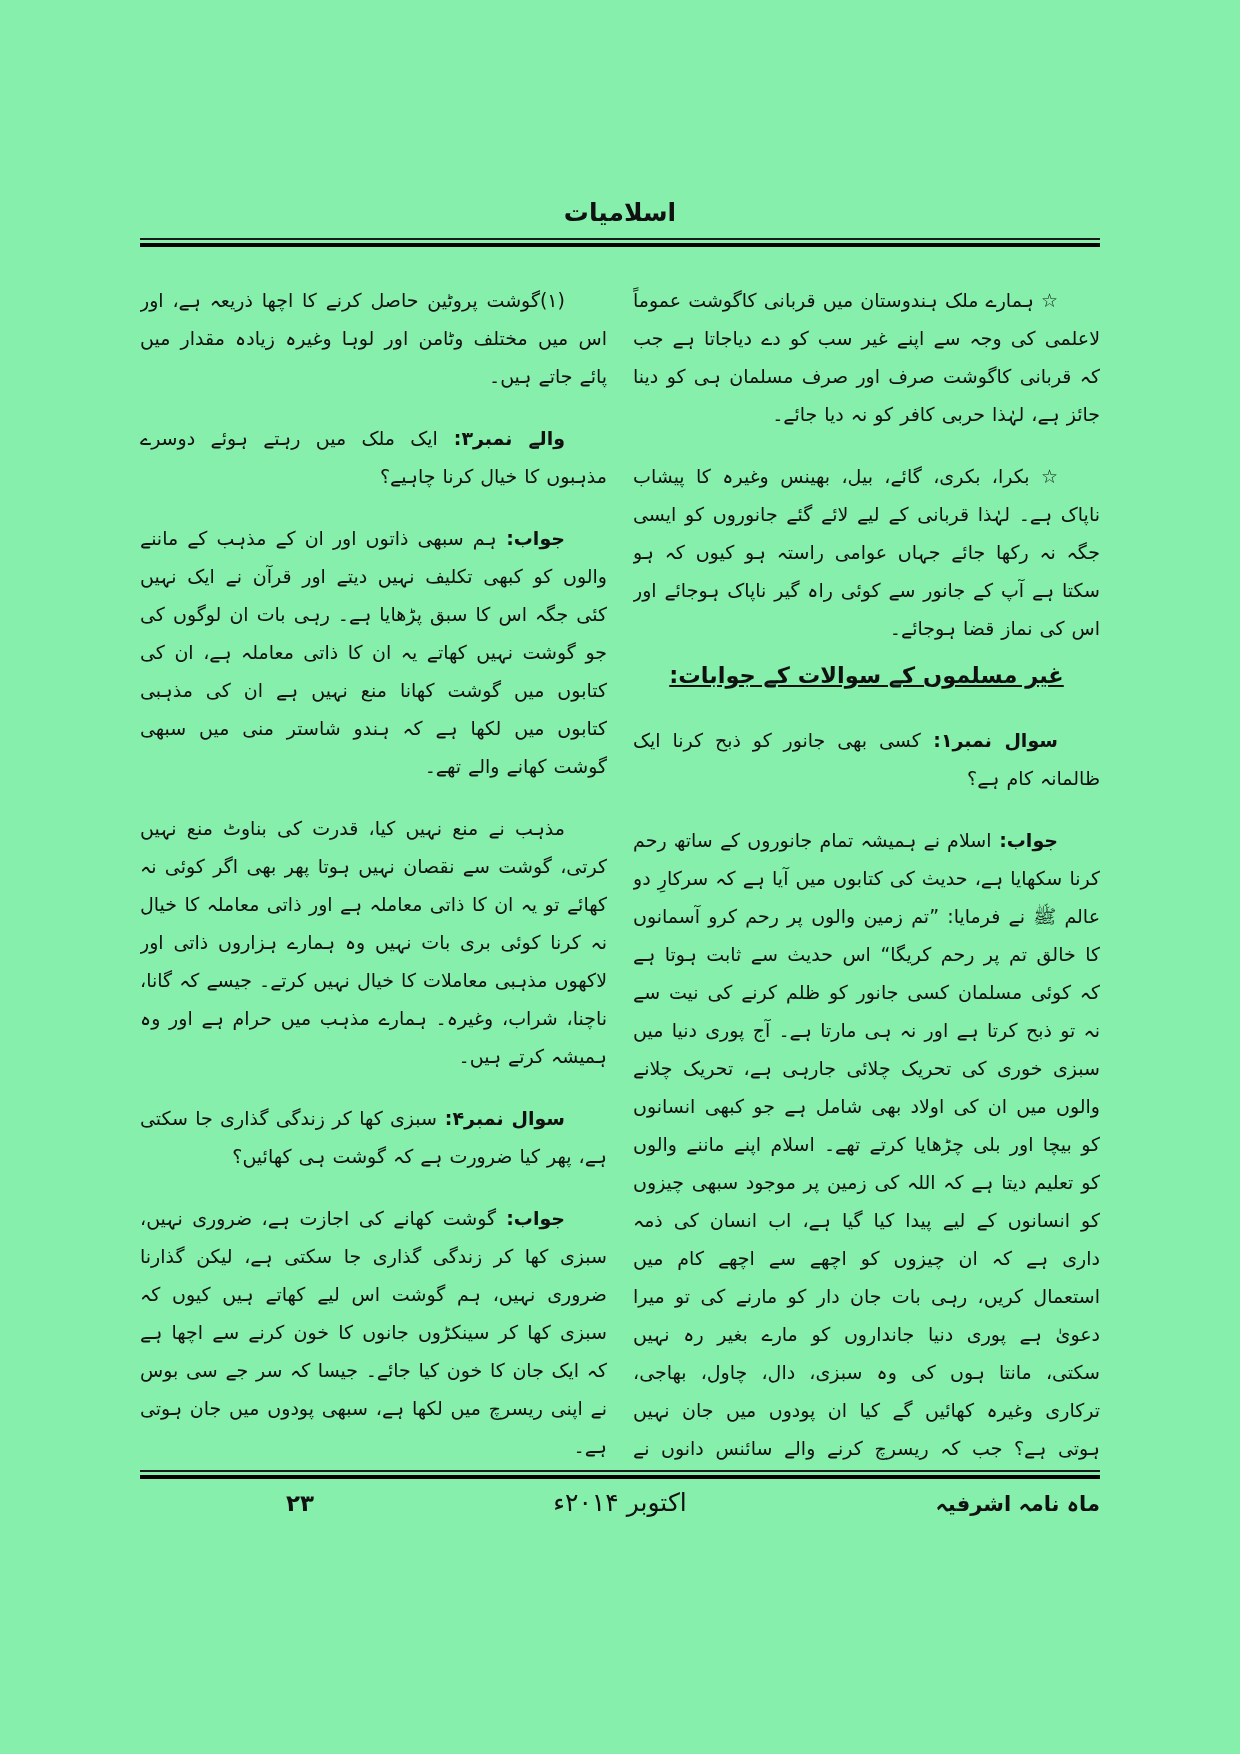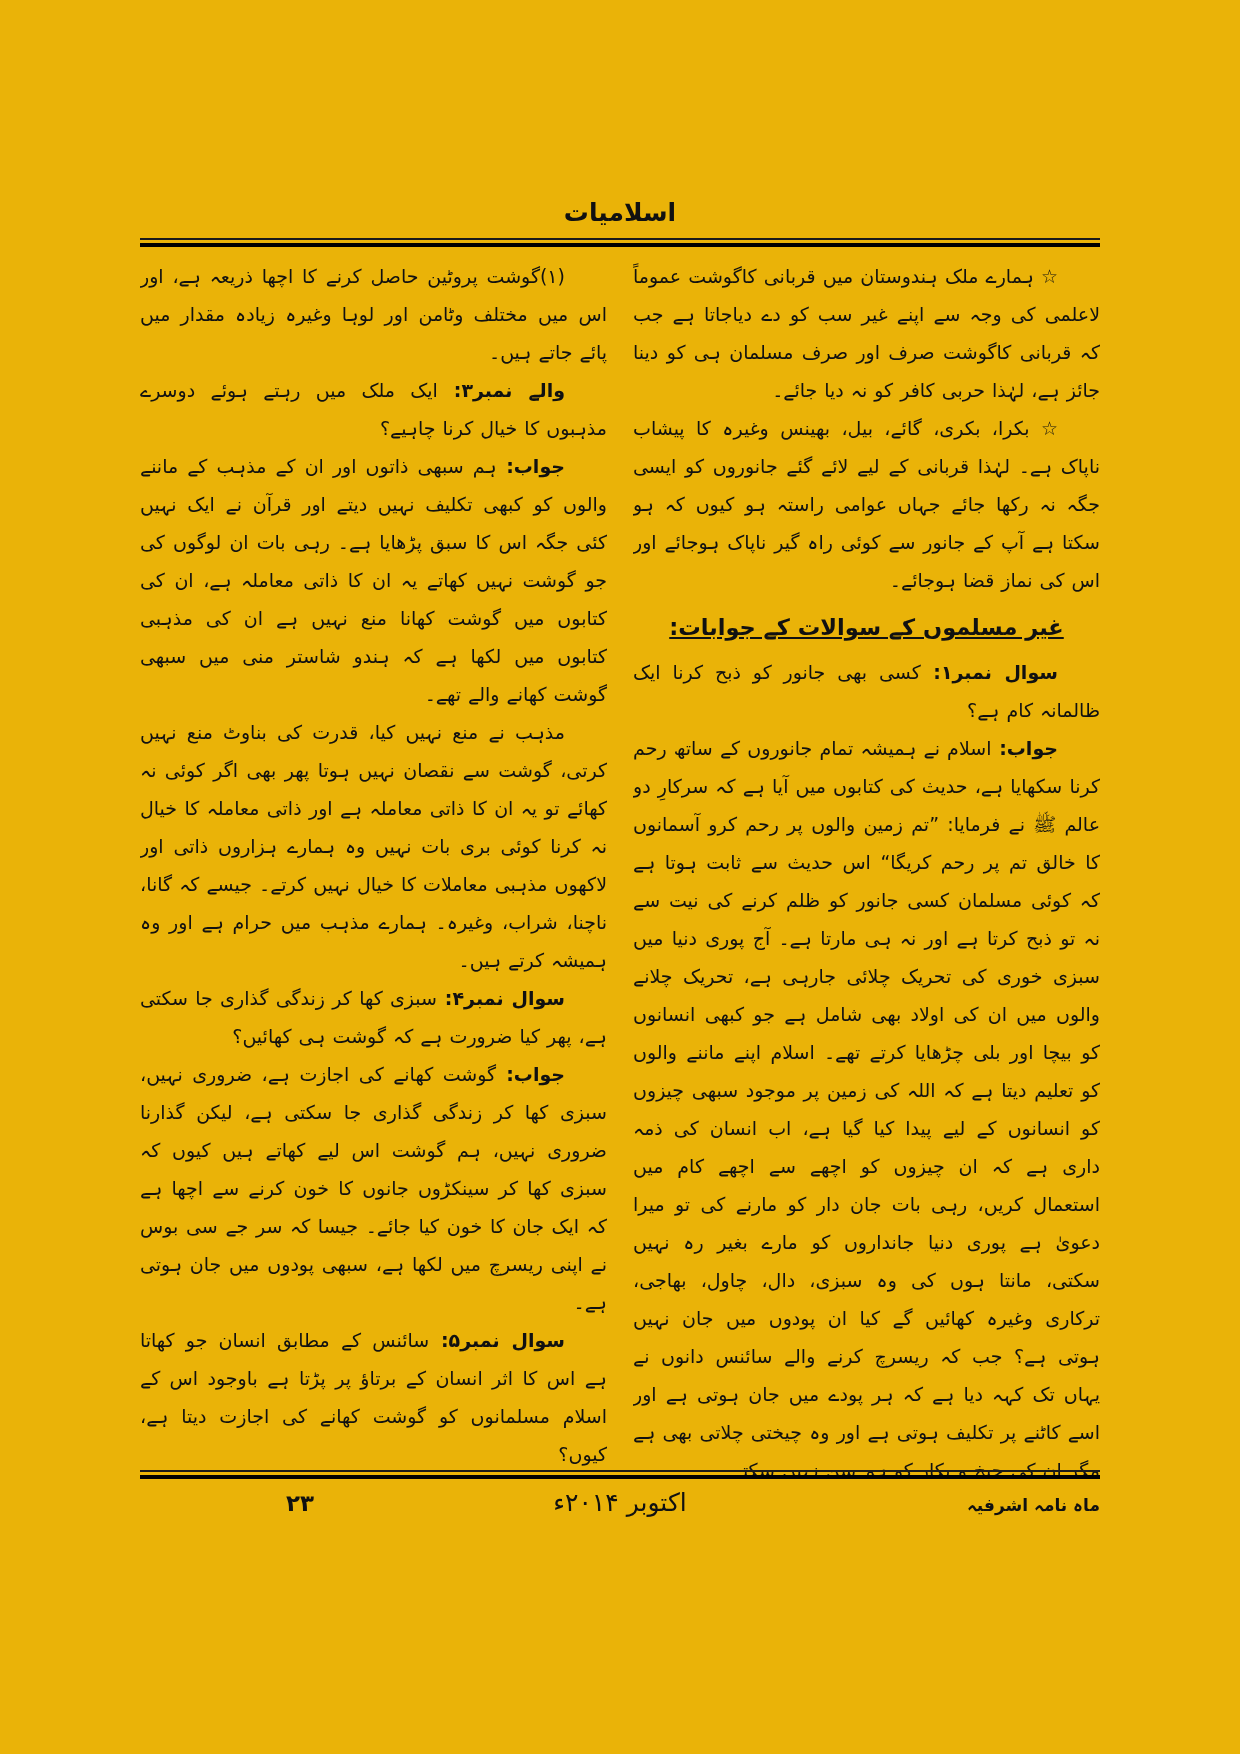--- a/index.html
+++ b/index.html
@@ -1,50 +1,50 @@
 <!DOCTYPE html>
 <html lang="ur" dir="rtl"><head>
 <meta charset="utf-8">
 <style>
   html,body{margin:0;padding:0;background:#ffffff;}
   body{
     width:1240px;height:1754px;position:relative;
     font-family:"DejaVu Sans",sans-serif;color:#111;
   }
-  .page{position:absolute;inset:0;background:#eab308;direction:rtl;}
+  .page{position:absolute;inset:0;background:#86efac;direction:rtl;}
   .content{position:absolute;right:140px;width:960px;top:198px;}
   .header{text-align:center;}
   .header-title{
     display:inline-block;font-weight:bold;font-size:25px;line-height:1.2;
     padding-bottom:8px;letter-spacing:1px;
   }
   .rule-thin{height:2px;background:#1a1a1a;margin-top:2px;}
   .rule-thick{height:4px;background:#000;margin-top:3px;}
   .columns{
     display:flex;flex-direction:row;gap:26px;margin-top:10px;
     height:1218px;overflow:hidden;align-items:stretch;
   }
   .column{flex:1 1 0;overflow:hidden;}
   p.para{
     margin:0;font-size:19px;line-height:38px;text-align:justify;
     word-spacing:1px;
   }
-  p.para.indent{text-indent:42px;}
+  p.para.indent{text-indent:42px;margin-top:24px;}
   p.para b.lead{font-weight:bold;}
   p.heading{
     margin:6px 0 4px 0;text-align:center;font-weight:bold;font-size:22.5px;
     line-height:44px;
     text-decoration:underline;
   }
   .footer{position:absolute;right:140px;width:960px;top:1468px;}
   .footer-row{
     display:flex;flex-direction:row;justify-content:space-between;
     align-items:baseline;margin-top:9px;
   }
-  .footer-magazine{flex:1;text-align:right;font-size:17px;font-weight:bold;}
+  .footer-magazine{flex:1;text-align:right;font-size:21px;font-weight:bold;}
   .footer-date{flex:1;text-align:center;font-size:25px;}
   .footer-page{flex:1;text-align:center;font-size:23px;font-weight:bold;}
 </style>
 </head>
 <body>
 
 <div class="page">
   <div class="content">
 
     <div class="header">

